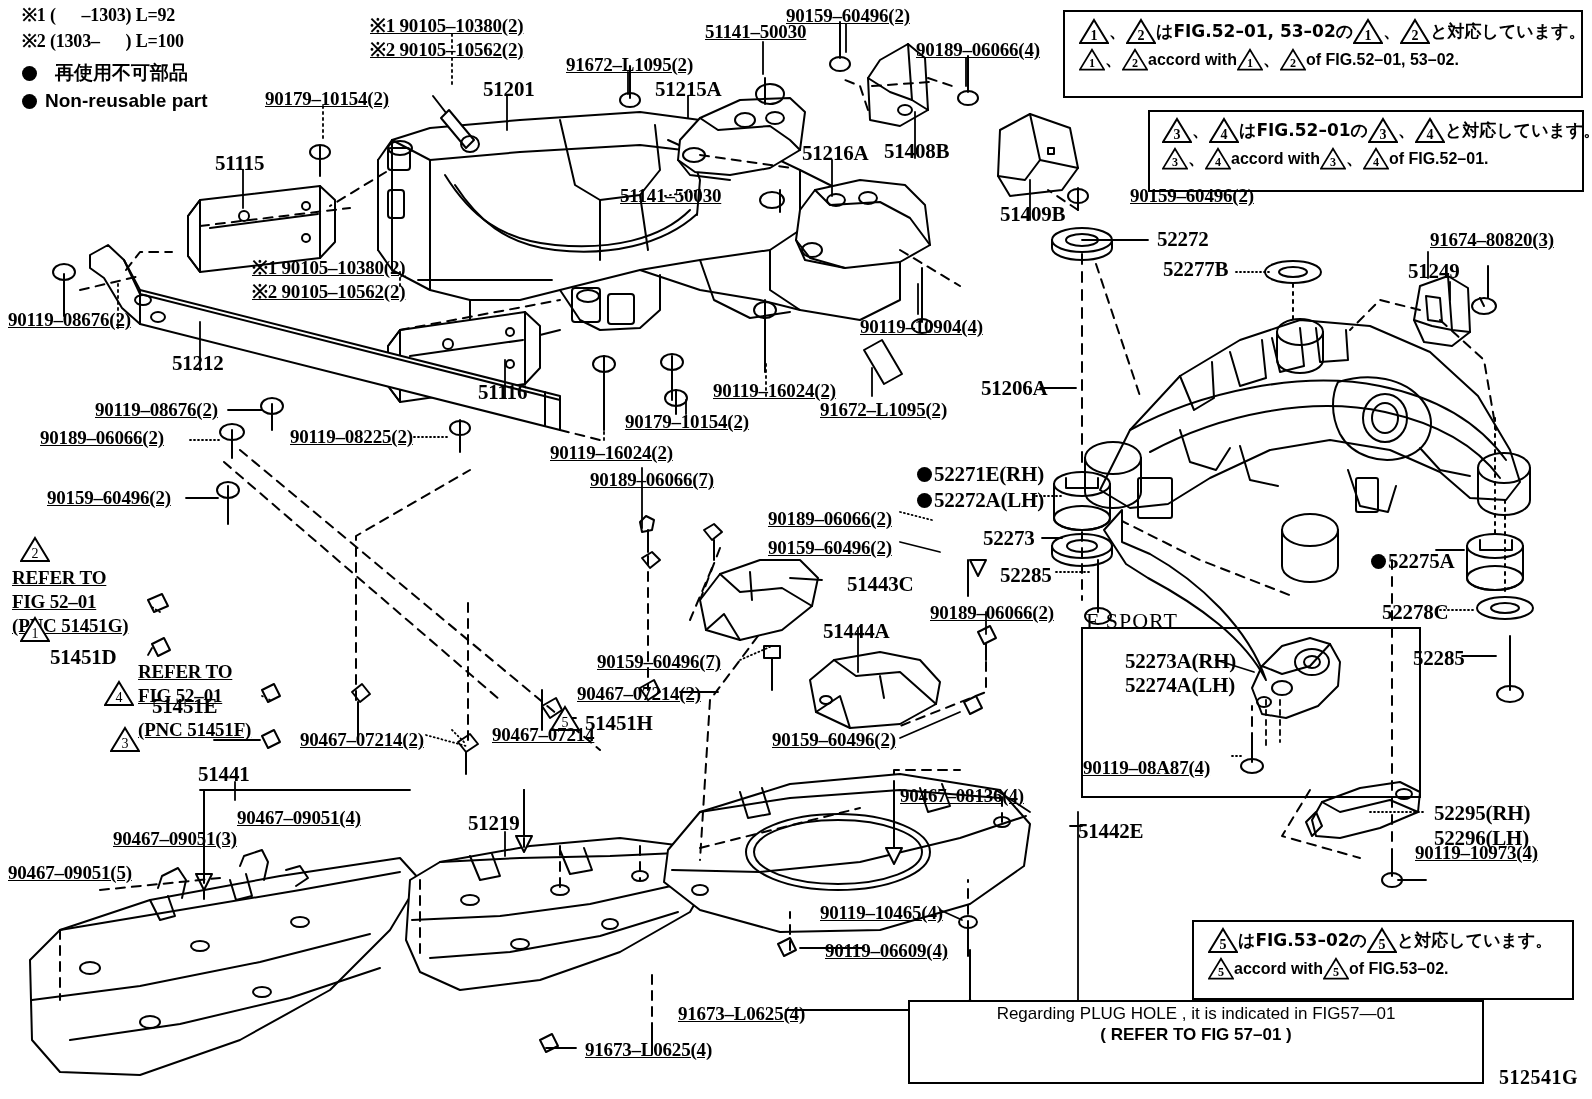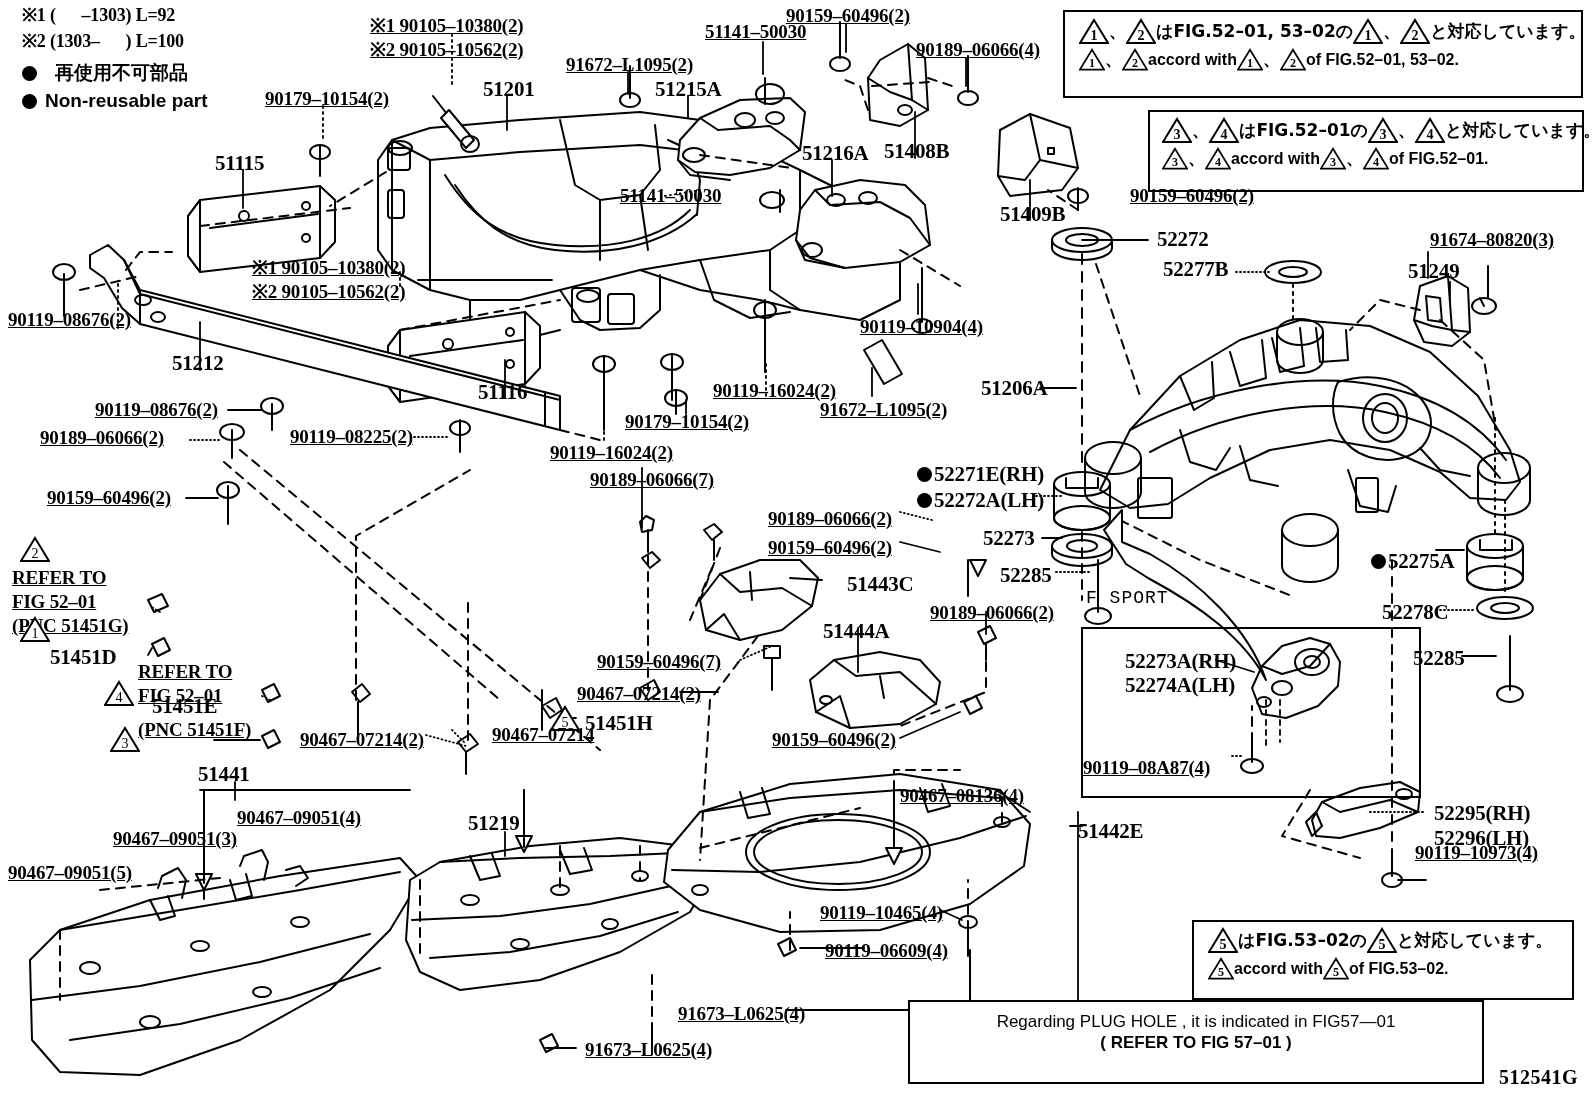--- a/index.html
+++ b/index.html
@@ -79,23 +79,23 @@
   #fsport-box {
     position: absolute;
     left: 1081px; top: 627px;
     width: 340px; height: 171px;
     border: 2px solid #000;
     box-sizing: border-box;
     background: transparent;
   }
   #fsport-label {
     position: absolute;
-    left: 1086px; top: 588px;
-    font-family: Liberation Mono, monospace;
-    font-size: 18px;
+    left: 1086px; top: 608px;
+    font-family: Liberation Serif, serif;
+    font-size: 22px;
     letter-spacing: 1px;
   }
   #diagram-id {
     position: absolute;
     right: 14px; bottom: 10px;
     font-size: 20px;
     font-weight: bold;
     letter-spacing: 0.5px;
   }
 </style>
@@ -725,21 +725,21 @@
         <svg viewBox="0 0 30 26">
             <polygon points="15,2 29,25 1,25" fill="#fff" stroke="#000" stroke-width="2"></polygon>
             <text x="15" y="22" font-size="14" font-family="Liberation Serif, serif" text-anchor="middle" fill="#000">5</text>
           </svg>
       </span>
       <span> of FIG.53–02.</span>
     </div>
   </div>
 
   <div class="legendbox" style="left:908px; top:1000px; width:576px; height:84px; text-align:center;">
-    <div style="font-family:'Liberation Sans',sans-serif; font-size:17px; margin-top:10px;">Regarding  PLUG  HOLE , it is  indicated  in  FIG57—01</div>
+    <div style="font-family:'Liberation Sans',sans-serif; font-size:17px; margin-top:2px;">Regarding  PLUG  HOLE , it is  indicated  in  FIG57—01</div>
     <div style="font-family:'Liberation Sans',sans-serif; font-size:17px; font-weight:bold; margin-top:1px;">(   REFER TO FIG 57–01   )</div>
   </div>
 
   <div id="fsport-label">F SPORT</div>
   <div id="fsport-box"></div>
   <div class="lbl pn-lg" style="left:1125px; top:650px;">52273A(RH)</div>
   <div class="lbl pn-lg" style="left:1125px; top:674px;">52274A(LH)</div>
   <div class="lbl pn" style="left:1083px; top:758px;">90119–08A87(4)</div>
 
   <div style="position:absolute; left:12px; top:540px;">

